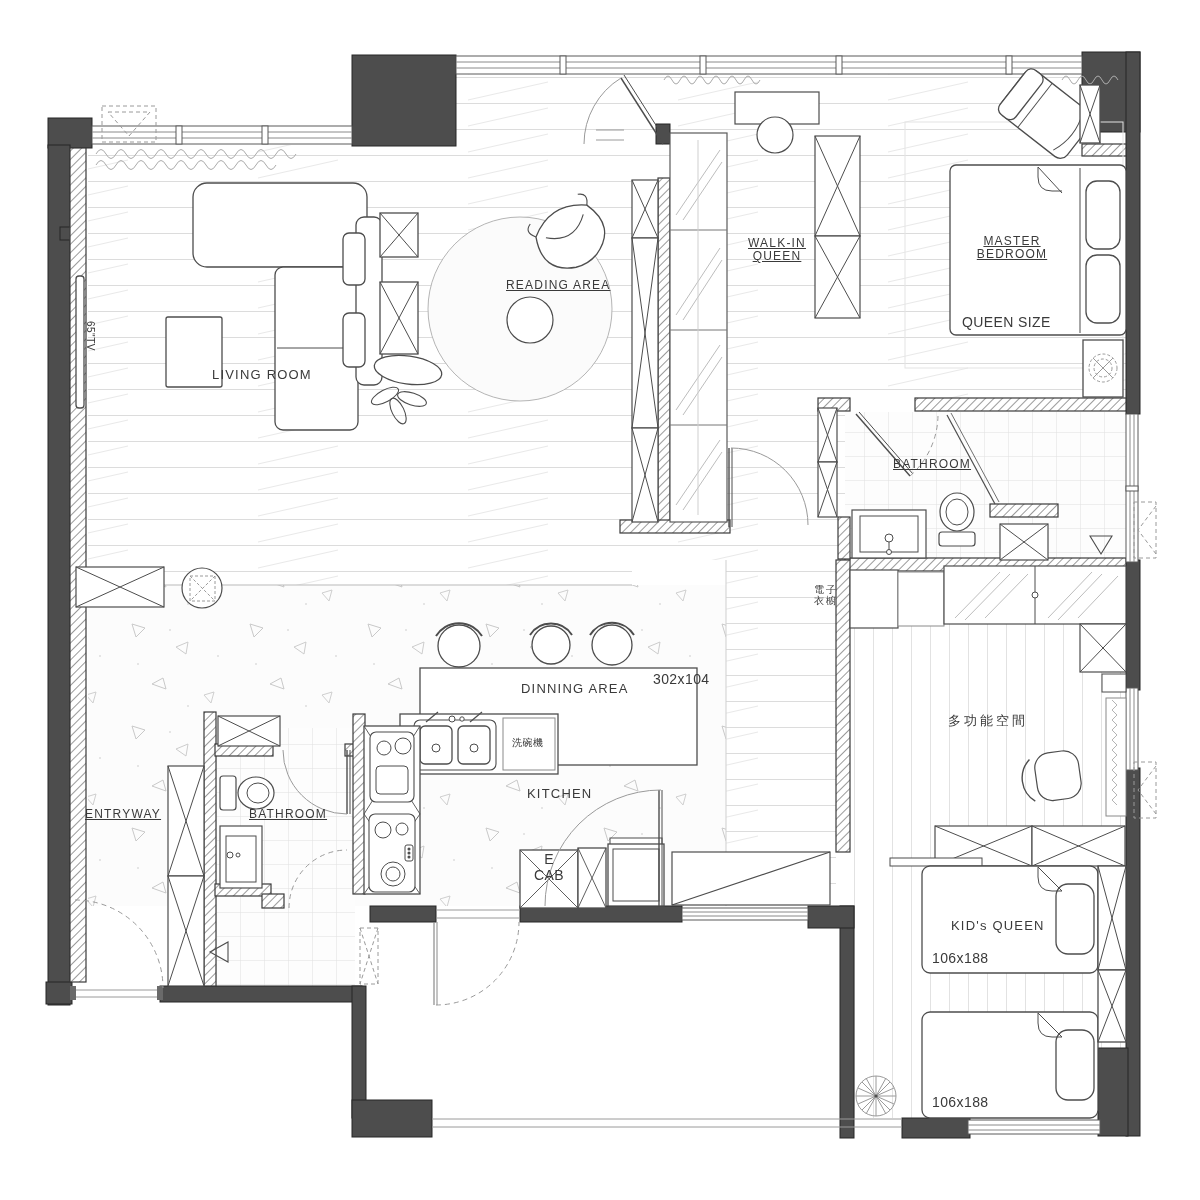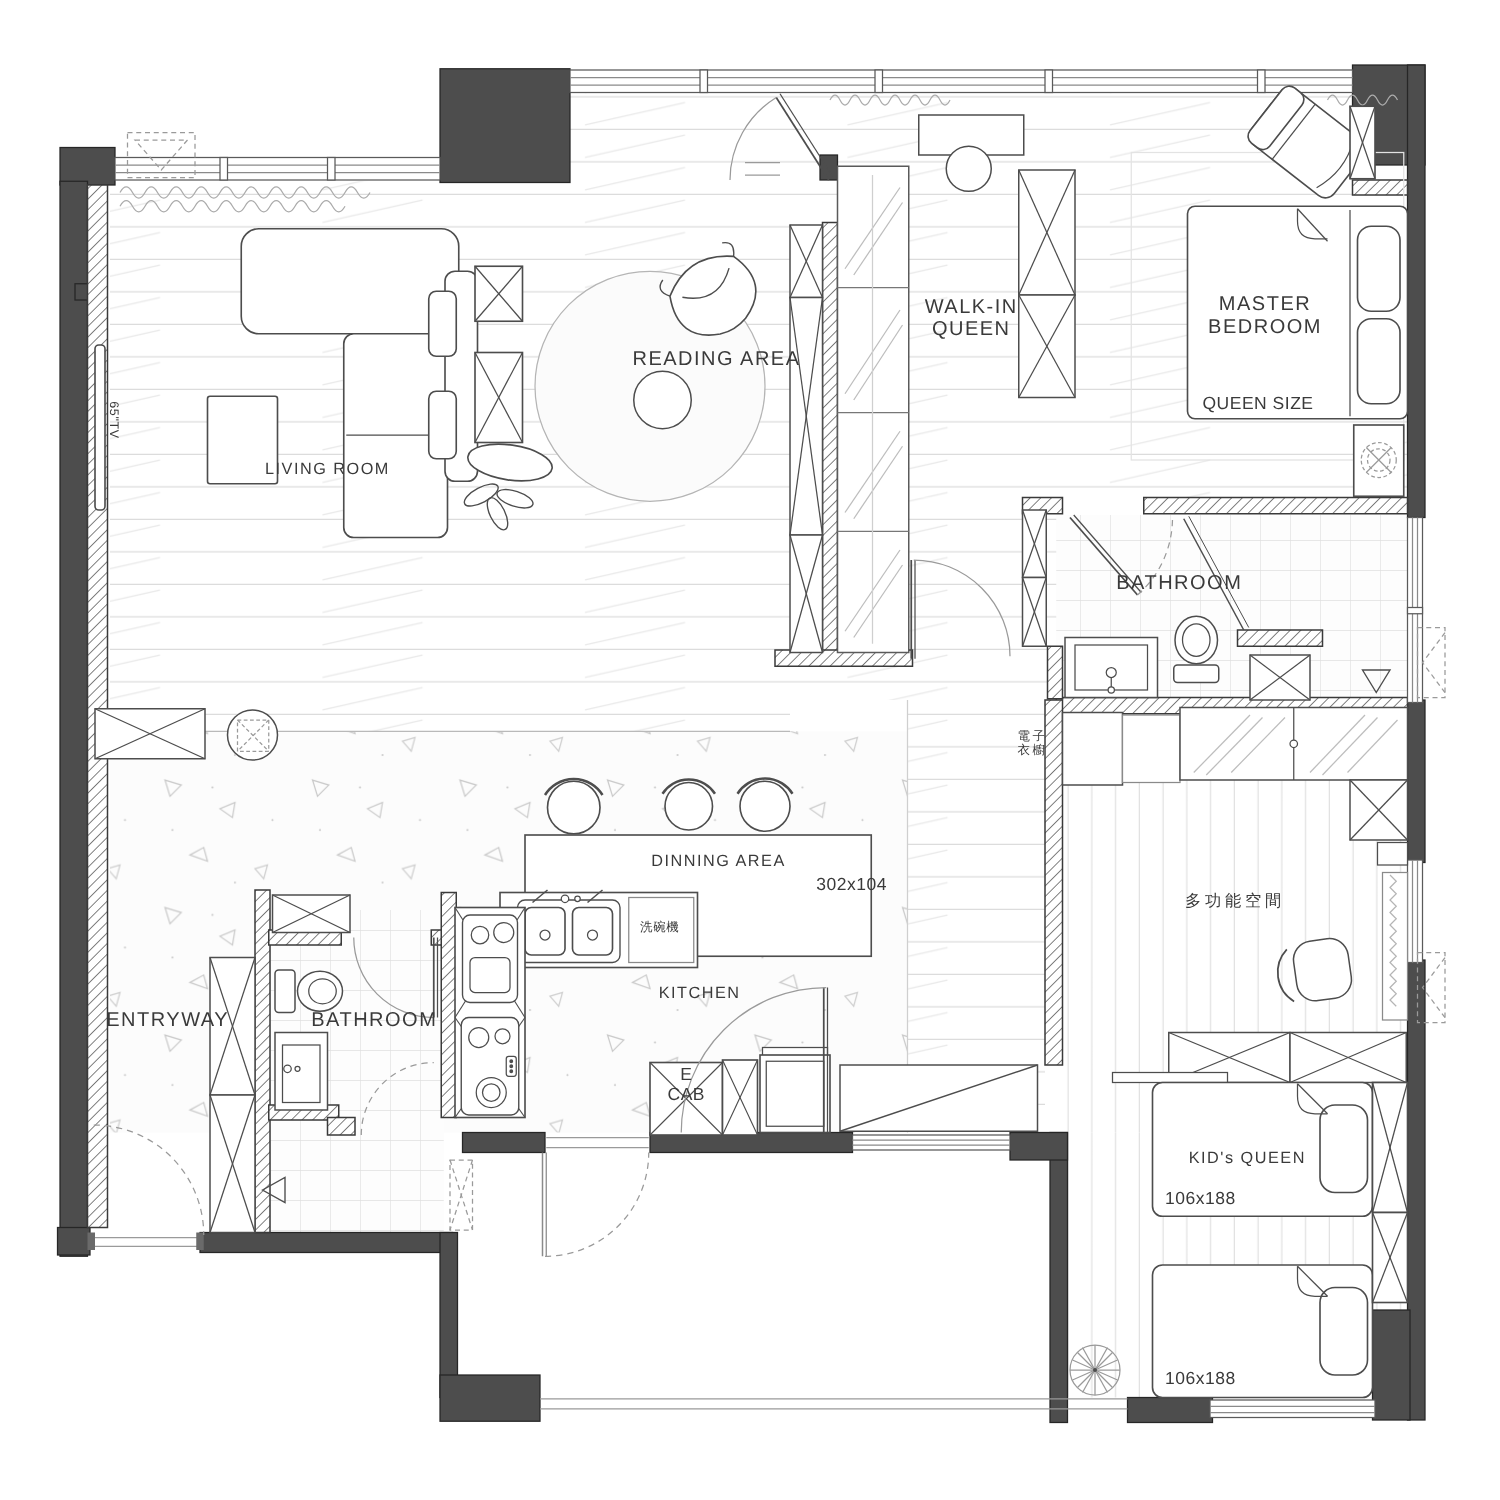--- a/index.html
+++ b/index.html
@@ -1,20 +1,20 @@
 <!DOCTYPE html>
 <html><head>
 <meta charset="utf-8">
 <style>
   html,body{margin:0;padding:0;background:#ffffff;}
   #stage{position:relative;width:1200px;height:1200px;background:#ffffff;overflow:hidden;
          font-family:"Liberation Sans",sans-serif;}
   svg{position:absolute;left:0;top:0;}
   .lbl{position:absolute;color:#3a3a3a;letter-spacing:1.2px;white-space:pre;line-height:1.12;}
-  .c13{font-size:13px;} .c12{font-size:16px;} .c10{font-size:10px;letter-spacing:.5px;}
+  .c13{font-size:13px;} .c12{font-size:12px;text-decoration:underline;} .c10{font-size:10px;letter-spacing:.5px;}
   .c9{font-size:14px;letter-spacing:.4px;}
   .ctr{text-align:center;}
   .lbl-tv{transform:rotate(90deg);transform-origin:left top;font-size:10px;letter-spacing:.5px;}
 </style>
 </head>
 <body>
 
 <div id="stage">
 <svg width="1200" height="1200" viewBox="0 0 1200 1200">
   <defs>
@@ -558,19 +558,19 @@
 <div class="lbl c12 ctr" style="left:737px;top:237px;width:80px;"><span>WALK-IN</span><br><span>QUEEN</span></div>
 <div class="lbl c12 ctr" style="left:962px;top:235px;width:100px;"><span>MASTER</span><br><span>BEDROOM</span></div>
 <div class="lbl c9" style="left:962px;top:315px;">QUEEN SIZE</div>
 <div class="lbl c12" style="left:893px;top:458px;">BATHROOM</div>
 <div class="lbl c10" style="left:814px;top:584px;letter-spacing:2px;"><span>電子</span><br><span>衣櫥</span></div>
 <div class="lbl c13" style="left:948px;top:714px;letter-spacing:3px;text-align:right;">多功能空間</div>
 <div class="lbl c13" style="left:951px;top:919px;">KID's QUEEN</div>
 <div class="lbl c9" style="left:932px;top:951px;">106x188</div>
 <div class="lbl c9" style="left:932px;top:1095px;">106x188</div>
 <div class="lbl c13" style="left:521px;top:682px;">DINNING AREA</div>
-<div class="lbl c9" style="left:653px;top:672px;margin-top:28px;">302x104</div>
+<div class="lbl c9" style="left:653px;top:672px;">302x104</div>
 <div class="lbl c10" style="left:512px;top:737px;text-align:center;">洗碗機</div>
 <div class="lbl c13" style="left:527px;top:787px;">KITCHEN</div>
 <div class="lbl c9 ctr" style="left:531px;top:852px;width:36px;"><span>E</span><br><span>CAB</span></div>
 <div class="lbl c12" style="left:249px;top:808px;">BATHROOM</div>
 <div class="lbl c12" style="left:85px;top:808px;">ENTRYWAY</div>
 </div>
 
 </body></html>

